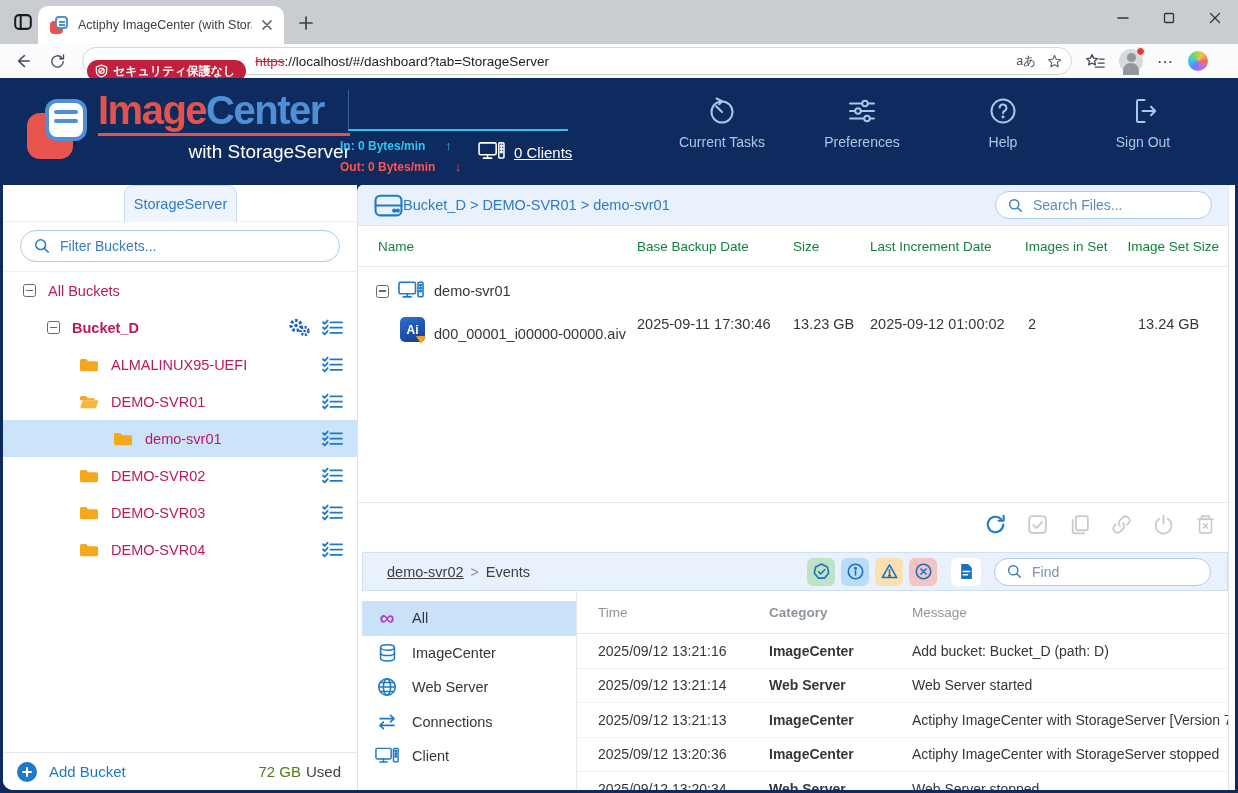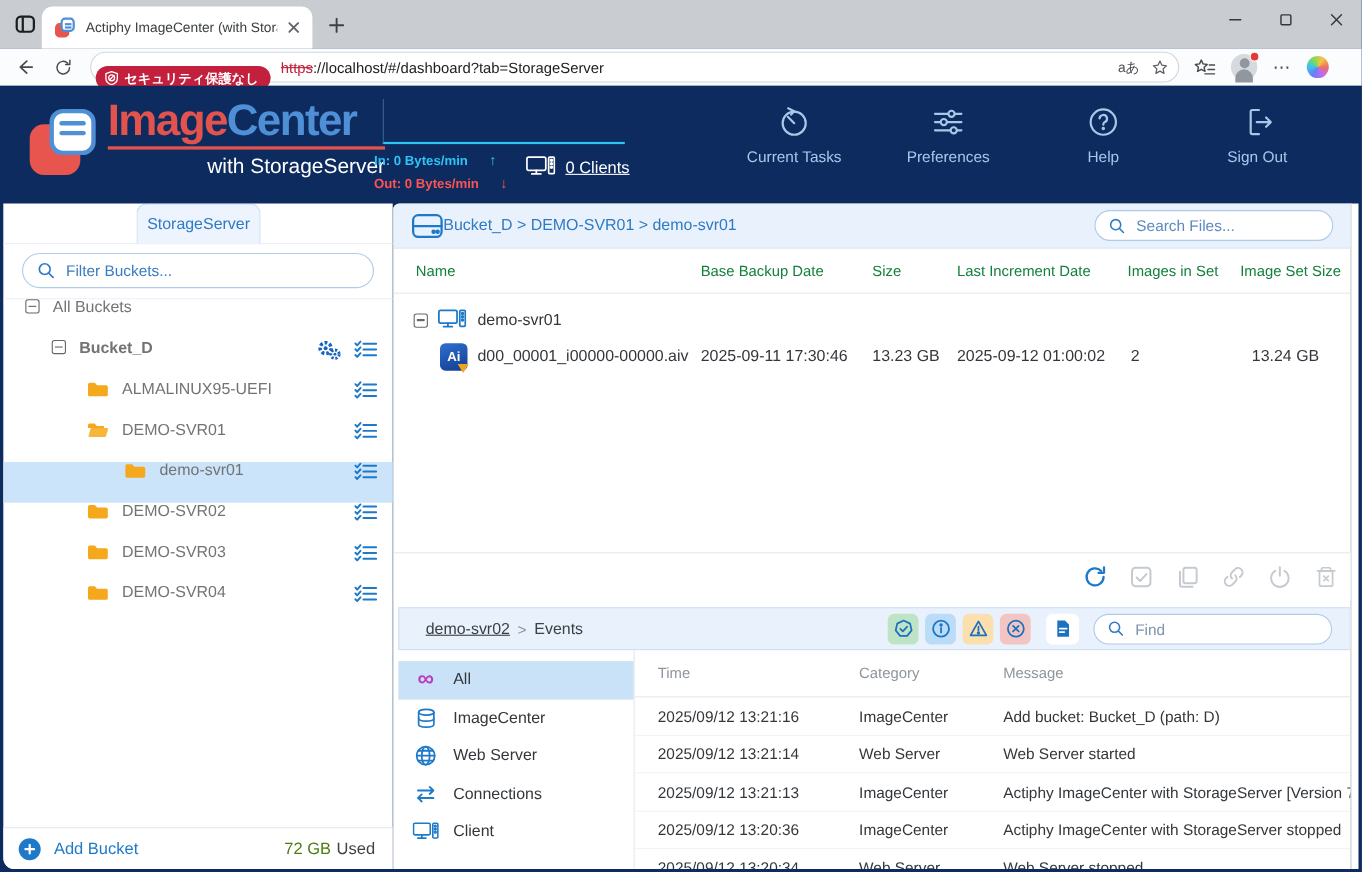--- a/index.html
+++ b/index.html
@@ -71,21 +71,21 @@
   .scroll-gutter { position:absolute; right:3px; top:0; width:7px; bottom:3px; background:#fff; border-left:1px solid #e0e3e7; }
 
   
   .sb-tabrow { height:37px; border-bottom:1px solid #e8eef6; position:relative; }
   .sb-tab { position:absolute; left:121px; top:0; width:113px; height:37px; background:#edf4fd; border:1px solid #c7dcf5; border-bottom:none; border-radius:9px 9px 0 0; color:#2f7ac5; font-size:14.5px; display:flex; align-items:center; justify-content:center; cursor:pointer; }
   .pill { border:1px solid #aecbe9; border-radius:16px; background:#fff; display:flex; align-items:center; gap:8px; }
   .sb-filter { margin:8px 17px 0; height:32px; padding:0 13px; }
   .pill input { border:none; outline:none; flex:1; font-size:14px; font-family:inherit; background:transparent; color:#33557e; min-width:0; }
   .sb-filter input::placeholder { color:#3a7cc0; opacity:1; }
   .sb-divider { border-bottom:1px solid #eef1f5; margin-top:9px; }
-  .tree-row { height:37px; display:flex; align-items:flex-start; position:relative; font-size:14.5px; color:#737373; cursor:pointer; }
+  .tree-row { height:37px; display:flex; align-items:center; position:relative; font-size:14.5px; color:#be185d; cursor:pointer; }
   .tree-row.selected { background:#cbe4f9; }
   .tree-row .lbl { margin-left:12px; }
   .pl0 { padding-left:20px; } .pl1 { padding-left:44px;font-weight:bold; } .pl2 { padding-left:76px; } .pl3 { padding-left:110px; }
   .collapse { width:13px; height:13px; border:1.5px solid #63686d; border-radius:2.5px; position:relative; flex:0 0 13px; }
   .collapse::before { content:""; position:absolute; left:2px; right:2px; top:50%; height:1.5px; margin-top:-0.75px; background:#63686d; }
   .row-ico { position:absolute; display:flex; align-items:center; }
   .ico-checklist { right:14px; color:#1e79c8; }
   .ico-gears { right:46px; }
   .sb-bottom { position:absolute; left:0; right:0; bottom:0; height:38px; border-top:1px solid #e3e7ec; display:flex; align-items:center; padding:0 16px 0 14px; background:#fff; }
   .plus-circle { width:20px; height:20px; border-radius:50%; background:#1e79c8; display:flex; align-items:center; justify-content:center; }
@@ -97,21 +97,21 @@
   .bc-bar { height:41px; background:#e9f2fc; border-bottom:1px solid #d9e7f6; display:flex; align-items:center; padding:0 16px 0 16px; }
   .bc-text { color:#2f7ac5; font-size:14.5px; margin-left:0; white-space:nowrap; }
   .search-pill { width:217px; height:28px; padding:0 12px; border-radius:14px; }
   .search-pill input::placeholder { color:#5b89c0; opacity:1; }
   .files-header { height:41px; border-bottom:1px solid #e6e9ed; position:relative; font-size:13.5px; color:#15803d; }
   .hcell { position:absolute; top:50%; transform:translateY(-50%); white-space:nowrap; }
   .h-name { left:20px; } .h-base { left:279px; } .h-size { left:435px; } .h-incr { left:512px; } .h-count { left:667px; } .h-setsize { right:9px; }
   .group-row { margin-top:9px; height:30px; display:flex; align-items:center; padding-left:18px; font-size:14.5px; color:#33373b; }
   .group-row .gi { margin-left:9px; color:#1e79c8; }
   .group-row .lbl { margin-left:10px; }
-  .file-row { height:36px; display:flex; align-items:center; position:relative; font-size:14.5px; color:#33373b; }
+  .file-row { height:36px; display:flex; align-items:flex-end; position:relative; font-size:14.5px; color:#33373b; }
   .aiv-icon { margin-left:42px; width:25px; height:25px; border-radius:5px; background:linear-gradient(160deg,#2f6fd0,#123d8f); position:relative; color:#fff; font-size:12px; font-weight:bold; display:flex; align-items:center; justify-content:center; }
   .aiv-icon::after { content:""; position:absolute; right:-1px; bottom:-2px; width:0; height:0; border-left:5px solid transparent; border-right:5px solid transparent; border-top:8px solid #f0a51f; }
   .file-row .fname { margin-left:9px; }
   .cell { position:absolute; top:50%; transform:translateY(-50%); white-space:nowrap; }
   .c-base { left:279px; } .c-size { left:435px; } .c-incr { left:512px; } .c-count { left:670px; } .c-setsize { left:780px; }
   .files-toolbar { position:absolute; top:317px; left:0; right:0; height:44px; border-top:1px solid #e6e9ed; display:flex; align-items:center; justify-content:flex-end; gap:19px; padding-right:11px; background:#fff; }
   .tool { width:23px; height:23px; color:#c5cad0; cursor:pointer; }
   .tool.enabled { color:#1e79c8; }
 
   
@@ -127,21 +127,21 @@
   .find-pill input::placeholder { color:#7d94ac; opacity:1; }
   .events-body { position:absolute; top:406px; left:4px; right:0; bottom:0; overflow:hidden; }
   .cat-list { position:absolute; left:0; top:0; bottom:0; width:215px; border-right:1px solid #e4e7eb; padding-top:10px; }
   .cat-row { height:34.5px; display:flex; align-items:center; padding-left:13px; gap:13px; font-size:14.5px; color:#33373b; cursor:pointer; }
   .cat-row.selected { background:#c9e2f7; }
   .cat-ico { width:24px; display:flex; justify-content:center; color:#1e79c8; }
   .inf { color:#b83ec0; font-size:21px; font-weight:bold; line-height:0; }
   .ev-table { position:absolute; left:215px; right:0; top:0; bottom:-20px; overflow:hidden; }
   .ev-hrow { height:43px; border-bottom:1px solid #e4e7eb; position:relative; font-size:13.5px; color:#8e959c; }
   .ev-row { height:34.5px; border-bottom:1px solid #f0f3f6; position:relative; font-size:14px; color:#33373b; }
-  .e-time { left:21px; } .e-cat { left:204px; } .e-msg { left:335px; }
+  .e-time { left:21px; } .e-cat { left:192px;font-weight:bold; } .e-msg { left:335px; }
 
   
   .ic { stroke:currentColor; fill:none; stroke-width:1.7; stroke-linecap:round; stroke-linejoin:round; }
 </style>
 </head>
 <body>
 
 <div class="chrome-tabs">
   <div class="tablayout">
     <svg width="22" height="22" viewBox="0 0 24 24">

